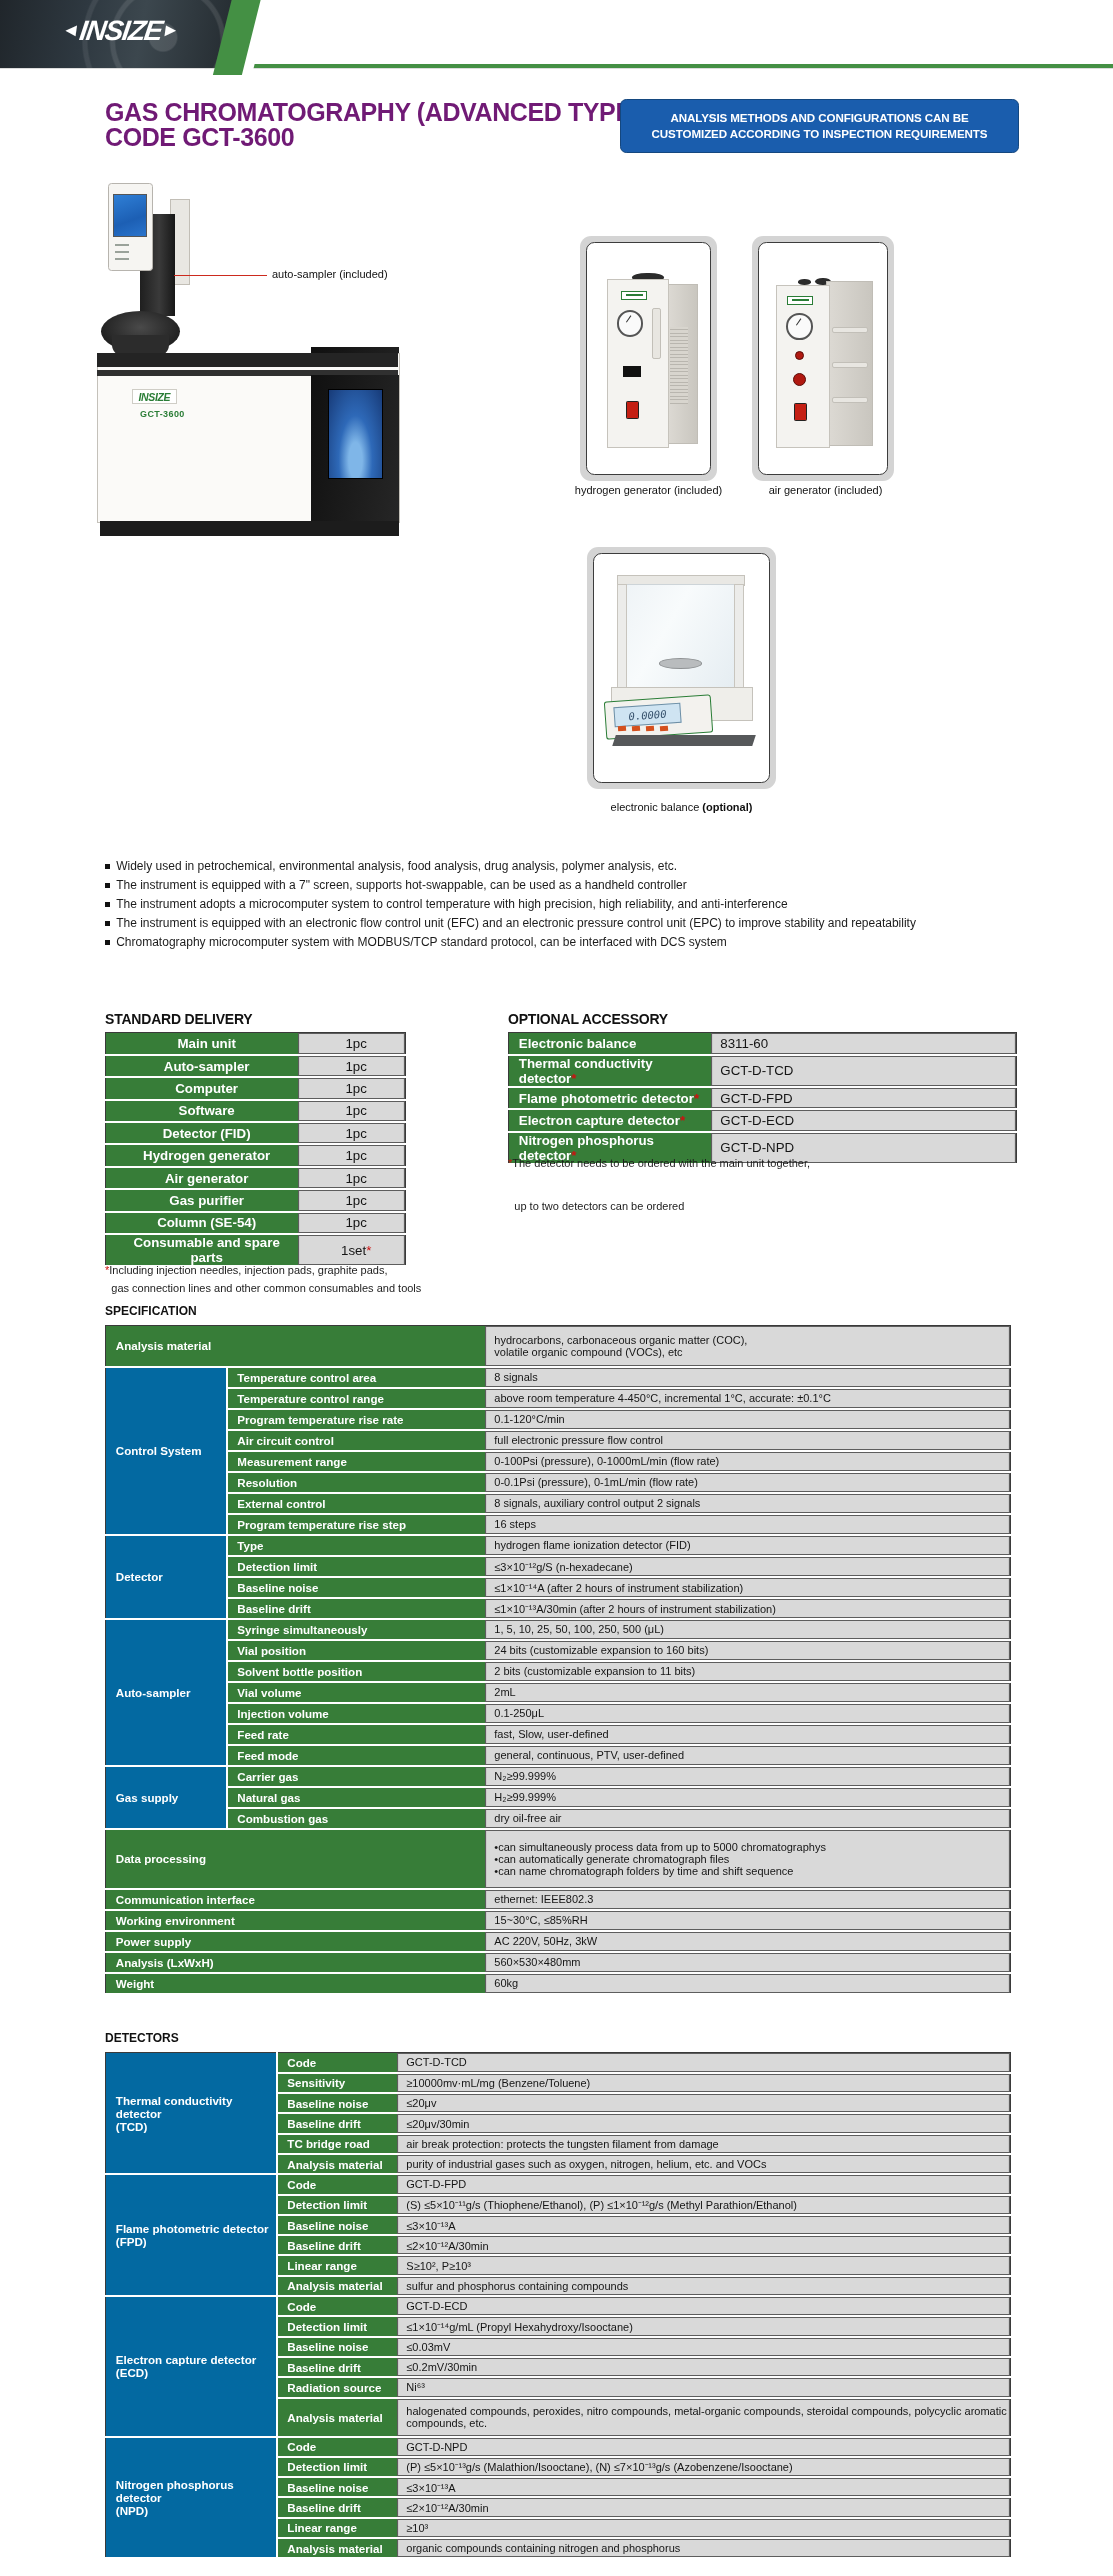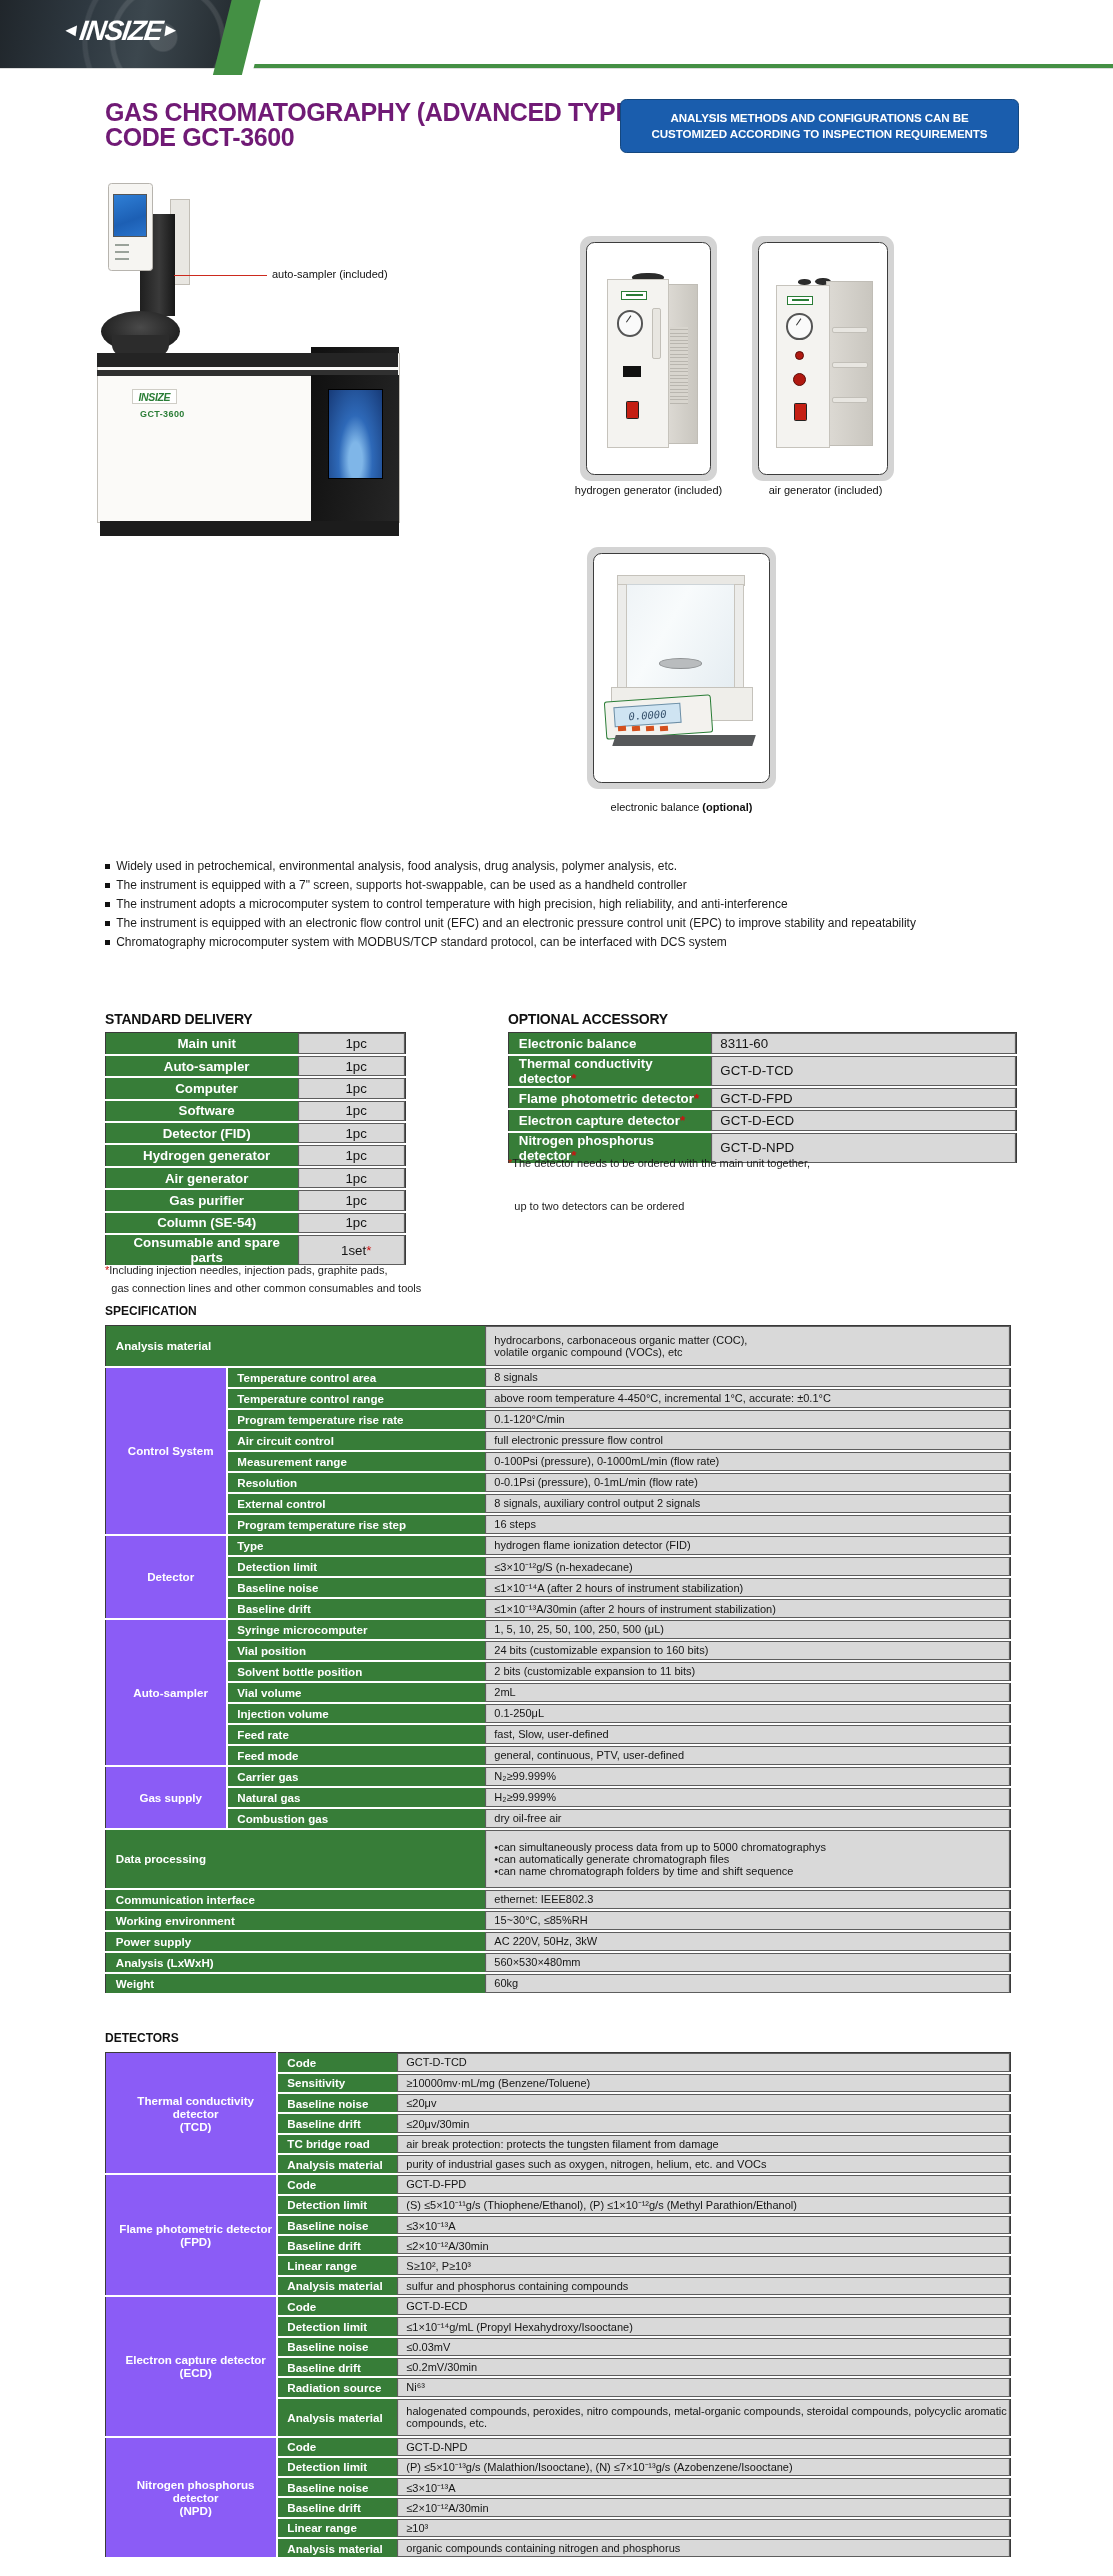--- a/index.html
+++ b/index.html
@@ -81,21 +81,21 @@
   .features div{position:relative;font-size:12px;line-height:19px;padding-left:11.2px;color:#1c1c1c;}
   .features div::before{content:"";position:absolute;left:0;top:7px;width:4.9px;height:4.9px;background:#111;}
 
   
   .sec-title{position:absolute;font-weight:bold;color:#111;}
   .t20{font-size:14px;letter-spacing:-0.2px;}
   .t17{font-size:12px;}
   table.gt{position:absolute;border-collapse:collapse;table-layout:fixed;border:1.4px solid #3a3a3a;}
   table.gt td{padding:0 0 0 9.8px;vertical-align:middle;}
   td.lab{background:#377d38;color:#fff;font-weight:bold;border-bottom:2.1px solid #fff;}
-  td.grp{background:#8b5cf6;color:#fff;font-weight:bold;border-right:2.1px solid #fff;border-bottom:2.1px solid #fff;white-space:pre-line;text-align:center;}
+  td.grp{background:#0369a1;color:#fff;font-weight:bold;border-right:2.1px solid #fff;border-bottom:2.1px solid #fff;white-space:pre-line;}
   td.val{background:#d9d9d9;color:#151515;border-bottom:2.1px solid #fff;box-shadow:inset 0 0 0 1.1px #5d5d5d;white-space:pre-line;}
   td.bold{font-weight:normal;}
   .star{color:#cc1111;}
   .std td{font-size:13.3px;}
   .std tr{height:22.4px;}
   .opt td{font-size:13.3px;}
   .opt tr{height:22.4px;}
   .spec td{font-size:11px;}
   .spec td.lab,.spec td.grp{font-size:11.6px;}
   .spec tr{height:21px;}
@@ -370,21 +370,21 @@
   <tr>
         <td class="lab">Baseline noise</td>
         <td class="val">≤1×10⁻¹⁴A (after 2 hours of instrument stabilization)</td>
       </tr>
   <tr>
         <td class="lab">Baseline drift</td>
         <td class="val">≤1×10⁻¹³A/30min (after 2 hours of instrument stabilization)</td>
       </tr>
   <tr>
         <td class="grp" rowspan="7">Auto-sampler</td>
-        <td class="lab">Syringe microcomputer</td>
+        <td class="lab">Syringe simultaneously</td>
         <td class="val">1, 5, 10, 25, 50, 100, 250, 500 (μL)</td>
       </tr>
   <tr>
         <td class="lab">Vial position</td>
         <td class="val">24 bits (customizable expansion to 160 bits)</td>
       </tr>
   <tr>
         <td class="lab">Solvent bottle position</td>
         <td class="val">2 bits (customizable expansion to 11 bits)</td>
       </tr>

